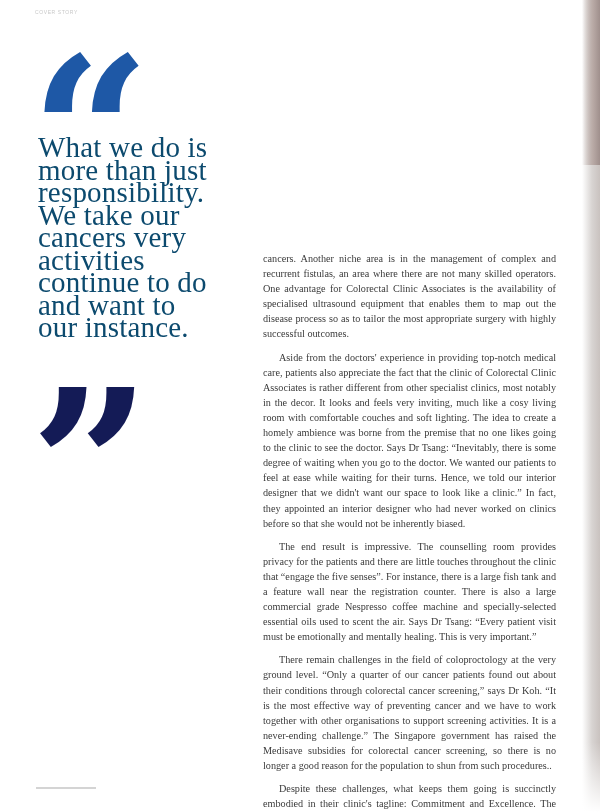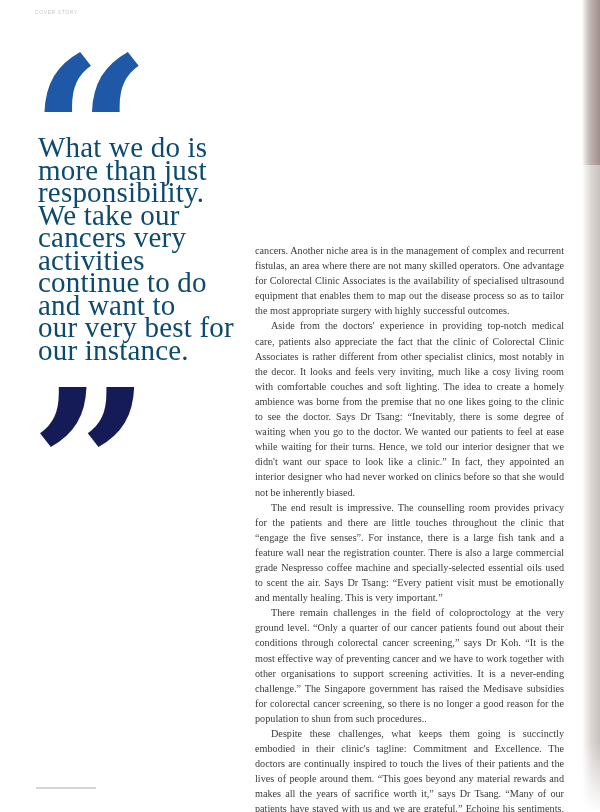--- a/index.html
+++ b/index.html
@@ -62,21 +62,21 @@
     left: 255px;
     top: 243px;
     width: 309px;
     font-family: "Liberation Serif", "DejaVu Serif", serif;
     font-size: 10.2px;
     line-height: 15.1px;
     color: #3a3a3a;
     text-align: justify;
   }
   .body-col p {
-    margin: 0;
+    margin: 8px;
     text-indent: 16px;
   }
   .body-col p.first {
     text-indent: 0;
   }
   .page-rule {
     position: absolute;
     left: 36px;
     top: 787px;
     width: 60px;
@@ -115,21 +115,20 @@
 
 <div class="pull-quote">
   <span class="ql">What we do is</span>
   <span class="ql">more than just</span>
   <span class="ql">responsibility.</span>
   <span class="ql">We take our</span>
   <span class="ql">cancers very</span>
   <span class="ql">activities</span>
   <span class="ql">continue to do</span>
   <span class="ql">and want to</span>
-  <span class="ql">our very best for</span>
   <span class="ql">our instance.</span>
 </div>
 
 <div class="quote-mark quote-close">”</div>
 
 <div class="body-col">
   <p class="first">cancers. Another niche area is in the management of complex and recurrent fistulas, an area where there are not many skilled operators. One advantage for Colorectal Clinic Associates is the availability of specialised ultrasound equipment that enables them to map out the disease process so as to tailor the most appropriate surgery with highly successful outcomes.</p>
   <p>Aside from the doctors' experience in providing top-notch medical care, patients also appreciate the fact that the clinic of Colorectal Clinic Associates is rather different from other specialist clinics, most notably in the decor. It looks and feels very inviting, much like a cosy living room with comfortable couches and soft lighting. The idea to create a homely ambience was borne from the premise that no one likes going to the clinic to see the doctor. Says Dr Tsang: “Inevitably, there is some degree of waiting when you go to the doctor. We wanted our patients to feel at ease while waiting for their turns. Hence, we told our interior designer that we didn't want our space to look like a clinic.” In fact, they appointed an interior designer who had never worked on clinics before so that she would not be inherently biased.</p>
   <p>The end result is impressive. The counselling room provides privacy for the patients and there are little touches throughout the clinic that “engage the five senses”. For instance, there is a large fish tank and a feature wall near the registration counter. There is also a large commercial grade Nespresso coffee machine and specially-selected essential oils used to scent the air. Says Dr Tsang: “Every patient visit must be emotionally and mentally healing. This is very important.”</p>
   <p>There remain challenges in the field of coloproctology at the very ground level. “Only a quarter of our cancer patients found out about their conditions through colorectal cancer screening,” says Dr Koh. “It is the most effective way of preventing cancer and we have to work together with other organisations to support screening activities. It is a never-ending challenge.” The Singapore government has raised the Medisave subsidies for colorectal cancer screening, so there is no longer a good reason for the population to shun from such procedures..</p>

